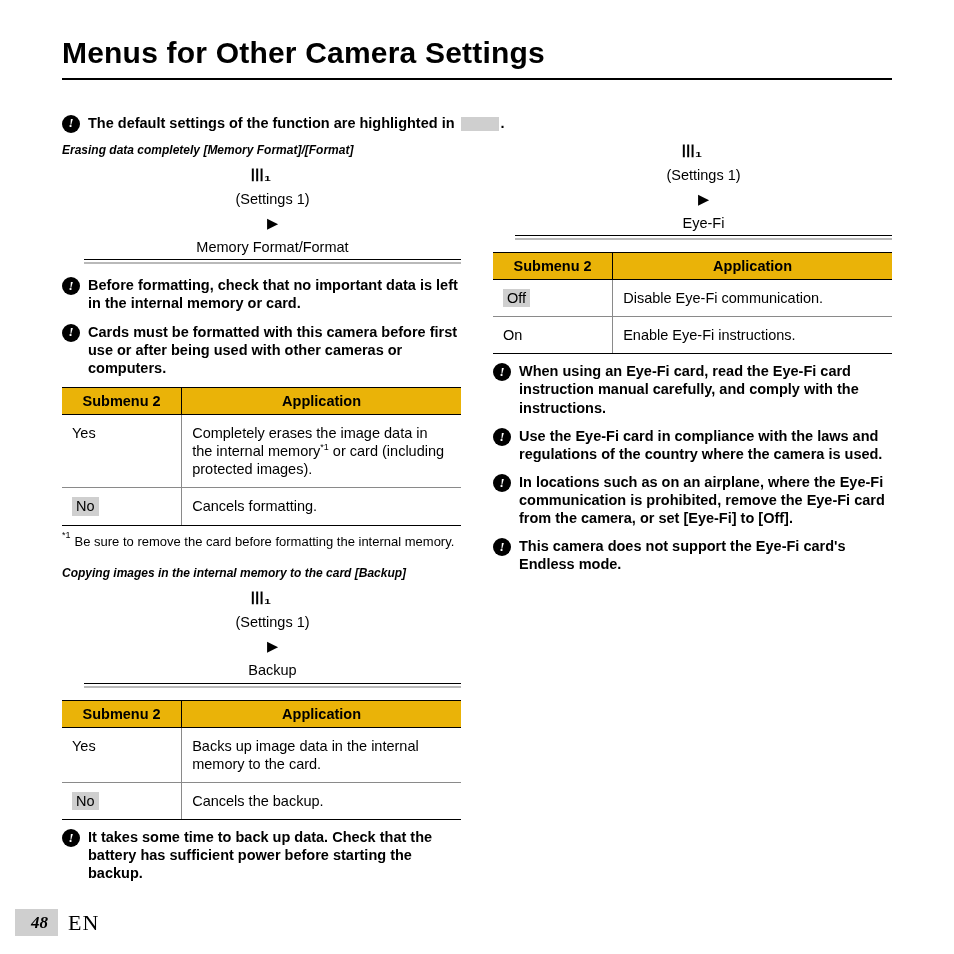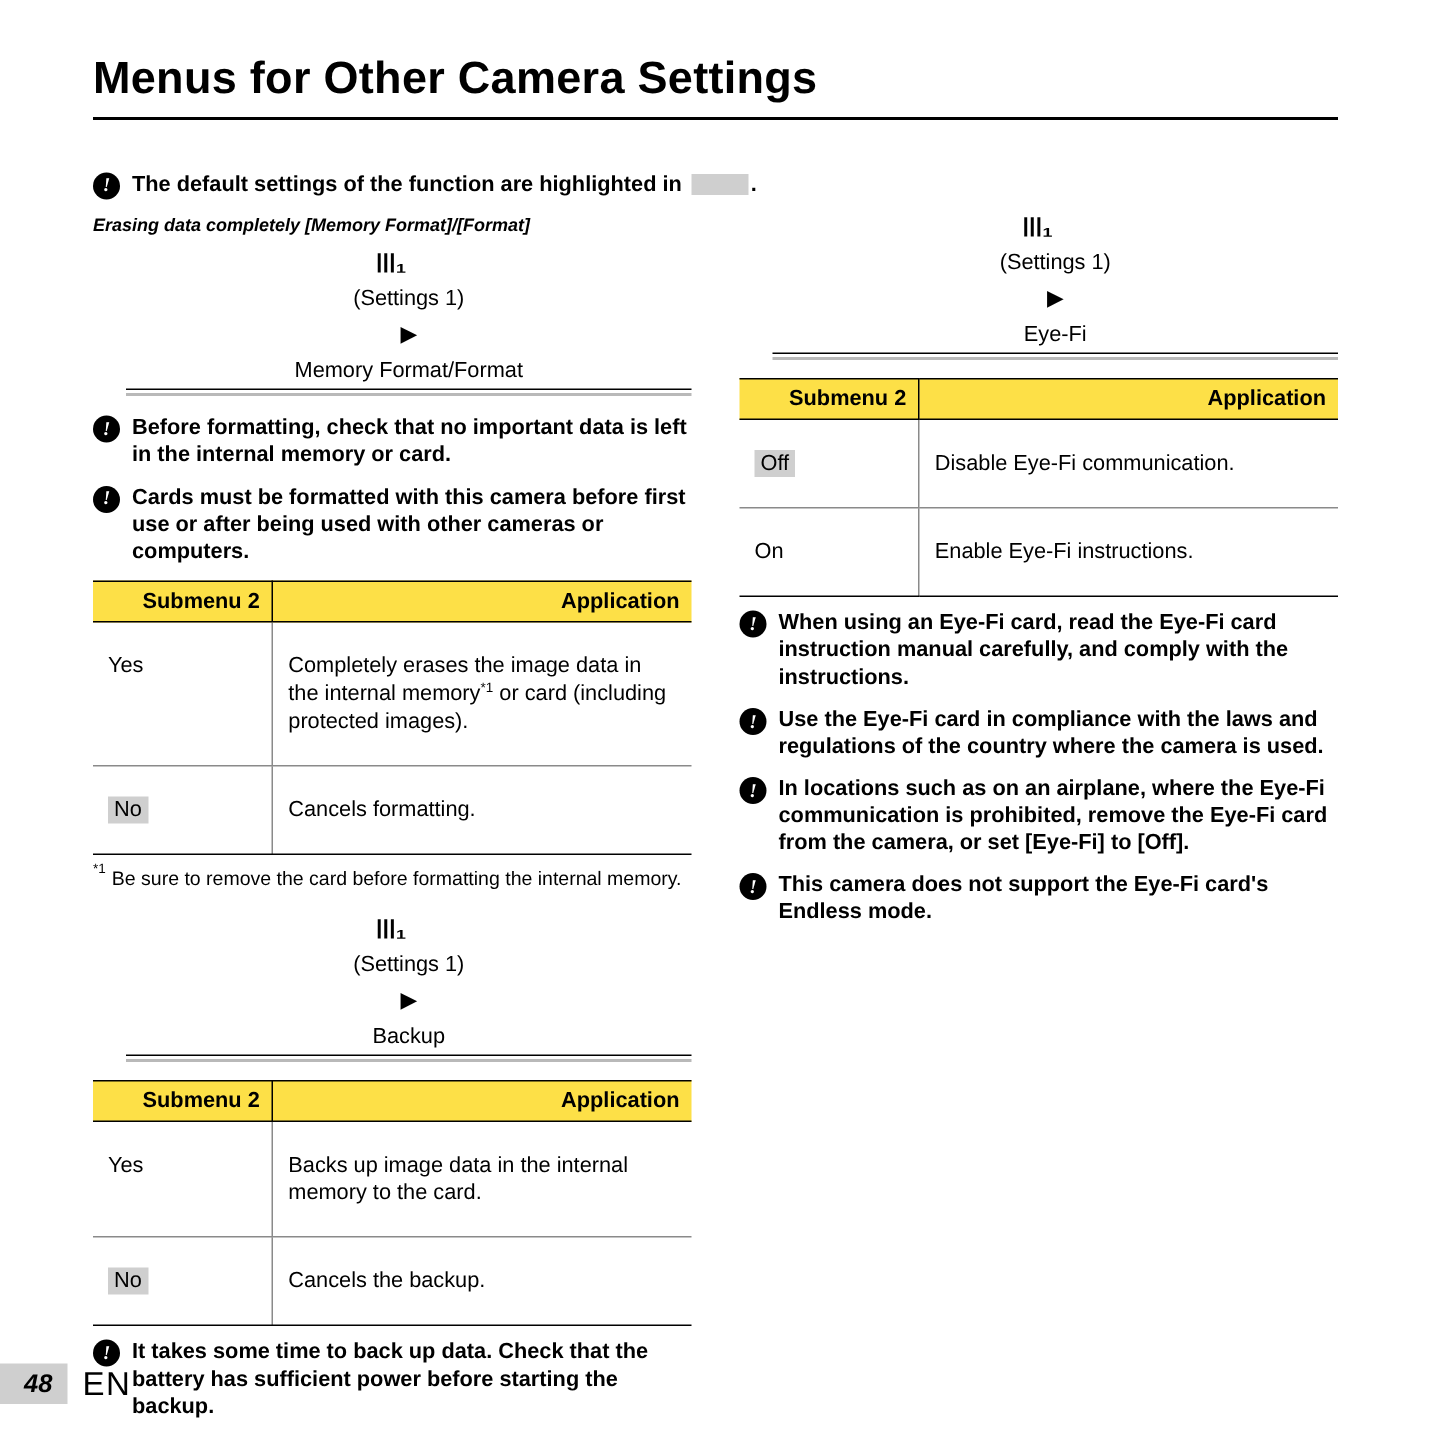--- a/index.html
+++ b/index.html
@@ -108,30 +108,30 @@
   .note-text {
     flex: 1;
     font-weight: bold;
   }
   table.sub {
     width: 100%;
     border-collapse: collapse;
     margin: 4px 0 8px 0;
   }
   table.sub th {
-    background: #fde047;
+    background: #eab308;
     font-weight: bold;
     padding: 4px 8px;
     border-top: 1.5px solid #000;
     border-bottom: 1px solid #000;
-    text-align: right;
+    text-align: center;
     font-size: 14.5px;
   }
   table.sub td {
-    padding: 20px 10px;
+    padding: 9px 10px;
     border-bottom: 1px solid #8a8a8a;
     vertical-align: top;
     font-size: 14.5px;
     line-height: 1.25;
   }
   table.sub tr:last-child td {
     border-bottom: 1.5px solid #000;
   }
   table.sub td.col1 {
     border-right: 1px solid #8a8a8a;
@@ -164,24 +164,25 @@
     font-size: 9px;
     position: relative;
     top: -4px;
   }
   .sup {
     font-size: 9px;
     vertical-align: super;
   }
   .page-foot {
     position: absolute;
-    left: 0;
+    left: 15px;
     bottom: 18px;
     display: flex;
     align-items: center;
+    font-family: Liberation Serif, serif;
   }
   .page-num {
     background: #cfcfcf;
     font-style: italic;
     font-weight: bold;
     font-size: 17px;
     padding: 3px 10px 3px 16px;
   }
   .lang {
     font-size: 22px;
@@ -243,20 +244,21 @@
           <td>Cancels formatting.</td>
         </tr>
       </tbody>
         </table>
 
       <div class="footnote">
         <span class="foot-mark">*1</span>
         <span>Be sure to remove the card before formatting the internal memory.</span>
       </div>
 
+      <h2 class="section-title">Copying images in the internal memory to the card [Backup]</h2>
       <div class="path-line">
         <span class="settings-icon">Ⲽ₁</span>
         <span>(Settings 1)</span>
         <span class="triangle">▶</span>
         <span>Backup</span>
       </div>
       <div class="path-shadow"></div>
 
       <table class="sub">
         <tbody>

